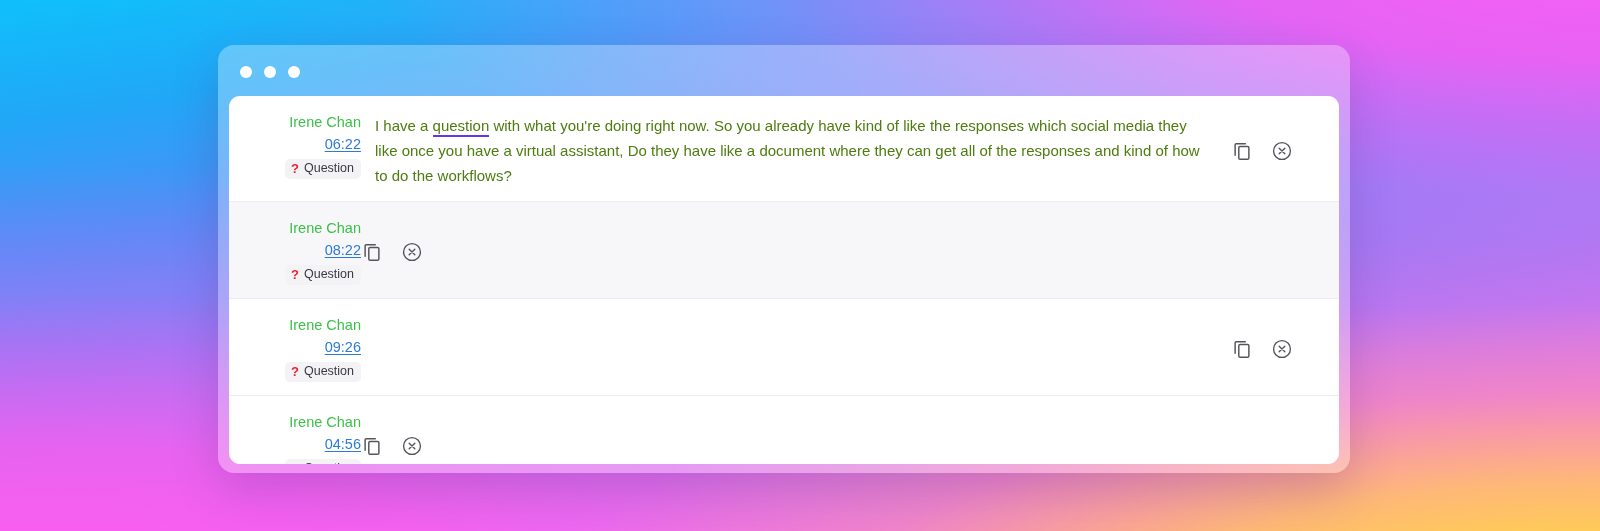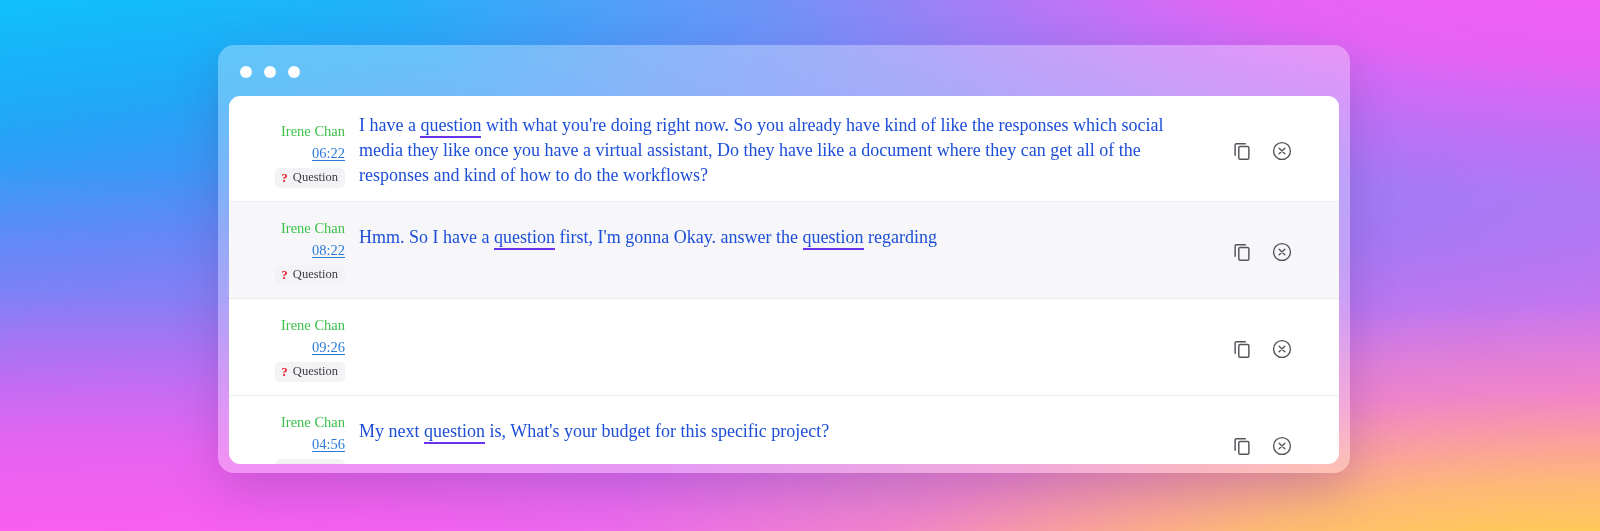--- a/index.html
+++ b/index.html
@@ -61,24 +61,23 @@
     width: 1110px;
     height: 368px;
     background: #ffffff;
     border-radius: 11px;
     overflow: hidden;
   }
 
   
   .row {
     display: flex;
-    align-items: flex-end;
+    align-items: flex-start;
     position: relative;
-    padding: 17px 0 14px 0;
-    font-family: Liberation Serif, serif;
+    padding: 17px 0 14px 16px;
   }
   .row.highlight { background: #f7f7f9; }
   .row.divider::after {
     content: "";
     position: absolute;
     left: 0; right: 0; bottom: 0;
     height: 1px;
     background: #ececf0;
   }
 
@@ -130,22 +129,22 @@
     line-height: 15px;
   }
 
   .body {
     flex: 1 1 auto;
     padding: 0 20px 0 14px;
     min-height: 60px;
   }
 
   .transcript {
-    color: #1d4ed8;
-    font-size: 18px;
+    color: #4d7c0f;
+    font-size: 15px;
     line-height: 25px;
     max-width: 880px;
   }
 
   .kw {
     border-bottom: 2.5px solid #6633ee;
     padding-bottom: 1px;
   }
 
   .actions {
@@ -210,23 +209,20 @@
         </div>
         <div class="row highlight divider">
           <div class="meta">
             <div class="speaker">Irene Chan</div>
             <div class="timestamp">08:22</div>
             <div class="badge">
               <span class="badge-q">?</span>
               <span class="badge-label">Question</span>
             </div>
           </div>
-          <div class="body">
-            <div class="transcript"><span>Hmm. So I have a </span><span class="kw">question</span><span> first, I'm gonna Okay. answer the </span><span class="kw">question</span><span> regarding</span></div>
-          </div>
           <div class="actions">
             <span class="icon-btn">
               <svg viewBox="0 0 24 24" width="22" height="22" fill="none" stroke="currentColor" stroke-width="1.6" stroke-linecap="round" stroke-linejoin="round">
                 <rect x="8.5" y="7" width="11" height="14" rx="1.4"></rect>
                 <path d="M15.6 4H5.8A1.3 1.3 0 0 0 4.5 5.3v11.4"></path>
               </svg>
             </span>
             <span class="icon-btn">
               <svg viewBox="0 0 24 24" width="22" height="22" fill="none" stroke="currentColor" stroke-width="1.5" stroke-linecap="round" stroke-linejoin="round">
                 <circle cx="12" cy="12" r="9.2"></circle>
@@ -264,23 +260,20 @@
         </div>
         <div class="row">
           <div class="meta">
             <div class="speaker">Irene Chan</div>
             <div class="timestamp">04:56</div>
             <div class="badge">
               <span class="badge-q">?</span>
               <span class="badge-label">Question</span>
             </div>
           </div>
-          <div class="body">
-            <div class="transcript"><span>My next </span><span class="kw">question</span><span> is, What's your budget for this specific project?</span></div>
-          </div>
           <div class="actions">
             <span class="icon-btn">
               <svg viewBox="0 0 24 24" width="22" height="22" fill="none" stroke="currentColor" stroke-width="1.6" stroke-linecap="round" stroke-linejoin="round">
                 <rect x="8.5" y="7" width="11" height="14" rx="1.4"></rect>
                 <path d="M15.6 4H5.8A1.3 1.3 0 0 0 4.5 5.3v11.4"></path>
               </svg>
             </span>
             <span class="icon-btn">
               <svg viewBox="0 0 24 24" width="22" height="22" fill="none" stroke="currentColor" stroke-width="1.5" stroke-linecap="round" stroke-linejoin="round">
                 <circle cx="12" cy="12" r="9.2"></circle>

